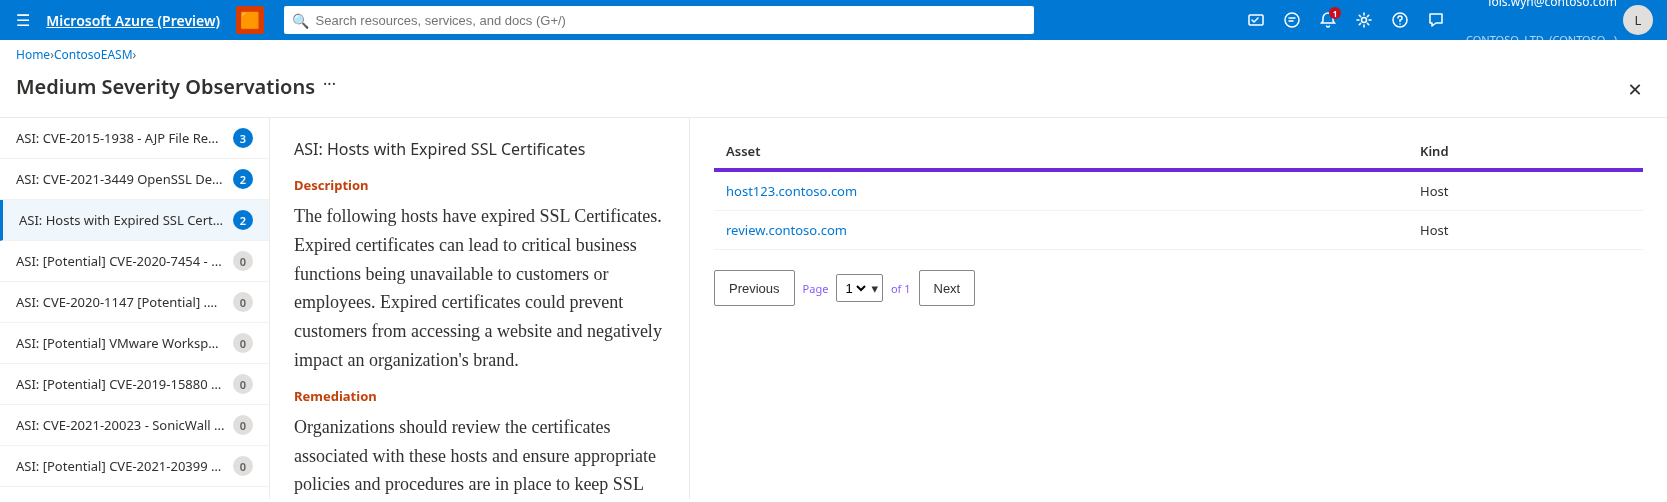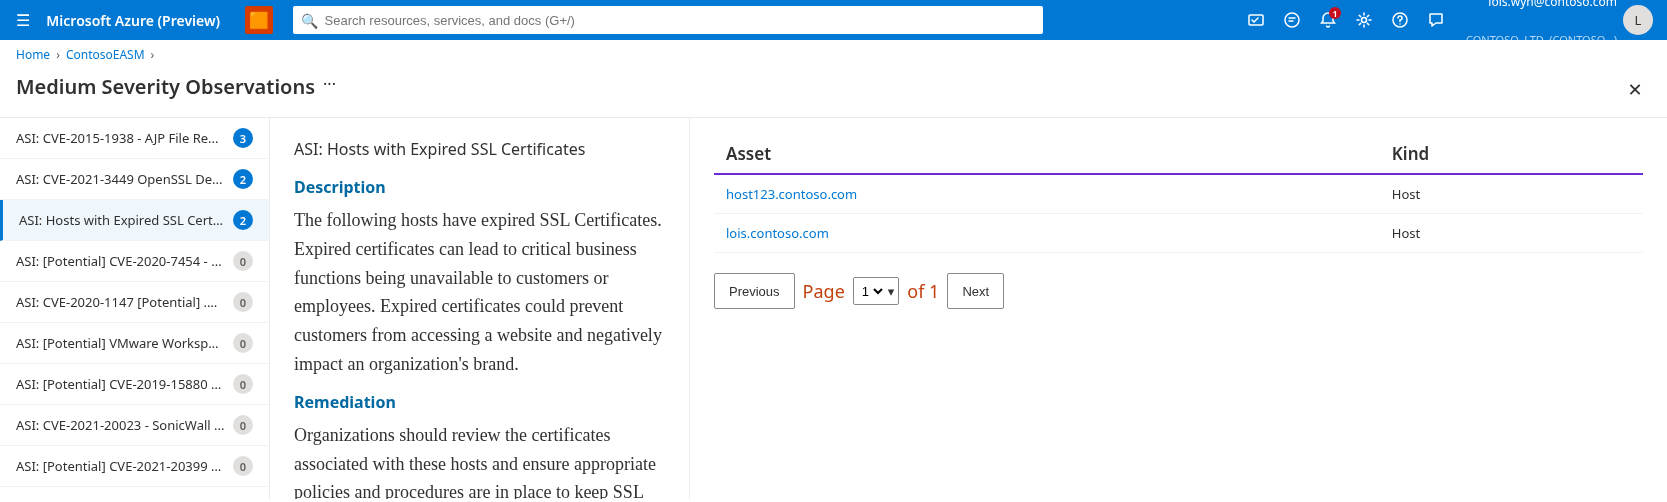--- a/index.html
+++ b/index.html
@@ -4,21 +4,21 @@
   <style>
     * { box-sizing: border-box; margin: 0; padding: 0; }
     body { font-family: 'Segoe UI', system-ui, sans-serif; font-size: 13px; background: #fff; color: #323130; overflow: hidden; }
 
     
     .topnav {
       display: flex; align-items: center; background: #0078d4; color: #fff;
       height: 40px; padding: 0 8px; gap: 8px;
     }
     .topnav-hamburger { font-size: 16px; cursor: pointer; padding: 4px 8px; }
-    .topnav-title { font-size: 14px; font-weight: 600; white-space: nowrap; margin-right: 17px; }
+    .topnav-title { font-size: 14px; font-weight: 600; white-space: nowrap; margin-right: 8px; text-decoration: underline; }
     .topnav-icon-box {
       width: 28px; height: 28px; background: #d83b01; border-radius: 2px;
       display: flex; align-items: center; justify-content: center; font-size: 16px;
     }
     .topnav-search {
       flex: 1; display: flex; align-items: center; background: #fff; border-radius: 2px;
       padding: 0 8px; height: 28px; gap: 6px; max-width: 750px; margin: 0 12px;
     }
     .topnav-search input {
       border: none; outline: none; font-size: 13px; color: #3b82f6; width: 100%;
@@ -38,21 +38,21 @@
     .topnav-user-info { display: flex; flex-direction: column; align-items: flex-end; gap: 22px; }
     .topnav-user-name { font-size: 12px; color: #fff; }
     .topnav-user-org { font-size: 11px; color: rgba(255,255,255,0.7); }
     .topnav-avatar {
       width: 30px; height: 30px; border-radius: 50%; background: #e1dfdd;
       display: flex; align-items: center; justify-content: center; font-size: 13px; color: #323130;
     }
 
     
     .breadcrumb {
-      display: flex; align-items: center; padding: 6px 16px; gap: 6px; font-size: 12px; color: #0078d4;
+      display: flex; align-items: center; padding: 6px 16px; font-size: 12px; color: #0078d4;
     }
     .breadcrumb-sep { color: #605e5c; font-size: 12px; }
     .breadcrumb a { color: #0078d4; text-decoration: none; cursor: pointer; }
 
     
     .page-header {
       display: flex; align-items: flex-start; padding: 4px 16px 12px 16px; gap: 8px;
     }
     .page-title { font-size: 20px; font-weight: 600; color: #323130; }
     .page-header-menu { color: #323130; cursor: pointer; font-size: 16px; }
@@ -87,46 +87,46 @@
     .content-area {
       flex: 1; display: flex; overflow: hidden;
     }
 
     
     .detail-panel {
       width: 420px; min-width: 420px; padding: 20px 24px; overflow-y: auto;
       border-right: 1px solid #edebe9;
     }
     .detail-title { font-size: 16px; font-weight: 400; color: #323130; margin-bottom: 16px; }
-    .detail-section-title { font-size: 16px; font-weight: 700; color: #0369a1; margin-bottom: 8px; margin-top: 12px; }
+    .detail-section-title { font-size: 13px; font-weight: 700; color: #c2410c; margin-bottom: 8px; margin-top: 12px; }
     .detail-text { font-size: 18px; color: #323130; line-height: 1.6; font-family: Liberation Serif, serif; }
 
     
     .table-panel { flex: 1; padding: 16px 24px; overflow-y: auto; }
     .data-table { width: 100%; border-collapse: collapse; }
     .data-table th {
-      text-align: left; font-size: 17px; font-weight: 600; color: #323130;
-      padding: 8px 12px; border-bottom: 2px solid #6d28d9;
+      text-align: left; font-size: 13px; font-weight: 600; color: #323130;
+      padding: 8px 12px; border-bottom: 4px solid #6d28d9;
     }
     .data-table td {
       padding: 10px 12px; font-size: 13px; border-bottom: 1px solid #f3f2f1;
     }
     .link-cell { color: #0078d4; cursor: pointer; text-decoration: none; }
 
     
     .pagination {
       display: flex; align-items: center; gap: 8px; margin-top: 16px; padding: 4px 0;
     }
     .pagination-btn {
       padding: 4px 14px; border: 1px solid #8a8886; background: #fff; color: #323130;
       cursor: pointer; font-size: 13px; border-radius: 2px; height: 36px;
       display: flex; align-items: center;
     }
     .pagination-btn:disabled { color: #a19f9d; cursor: not-allowed; }
-    .pagination-label { font-size: 18px; color: #c2410c; }
+    .pagination-label { font-size: 11px; color: #8b5cf6; }
     .pagination-select {
       display: flex; align-items: center; border: 1px solid #8a8886; background: #fff;
       height: 28px; padding: 0 4px; border-radius: 2px; gap: 2px; cursor: pointer;
     }
     .pagination-select select {
       border: none; outline: none; font-size: 13px; background: transparent; cursor: pointer;
     }
   </style>
 </head>
 <body>
@@ -260,21 +260,21 @@
             <th>Asset</th>
             <th>Kind</th>
           </tr>
         </thead>
         <tbody id="table-body">
         <tr>
               <td><a class="link-cell" href="#">host123.contoso.com</a></td>
               <td>Host</td>
             </tr>
             <tr>
-              <td><a class="link-cell" href="#">lois.contoso.com</a></td>
+              <td><a class="link-cell" href="#">review.contoso.com</a></td>
               <td>Host</td>
             </tr>
           </tbody>
       </table>
       <div class="pagination">
         <button class="pagination-btn">Previous</button>
         <span class="pagination-label">Page</span>
         <div class="pagination-select">
           <select>
             <option>1</option>

